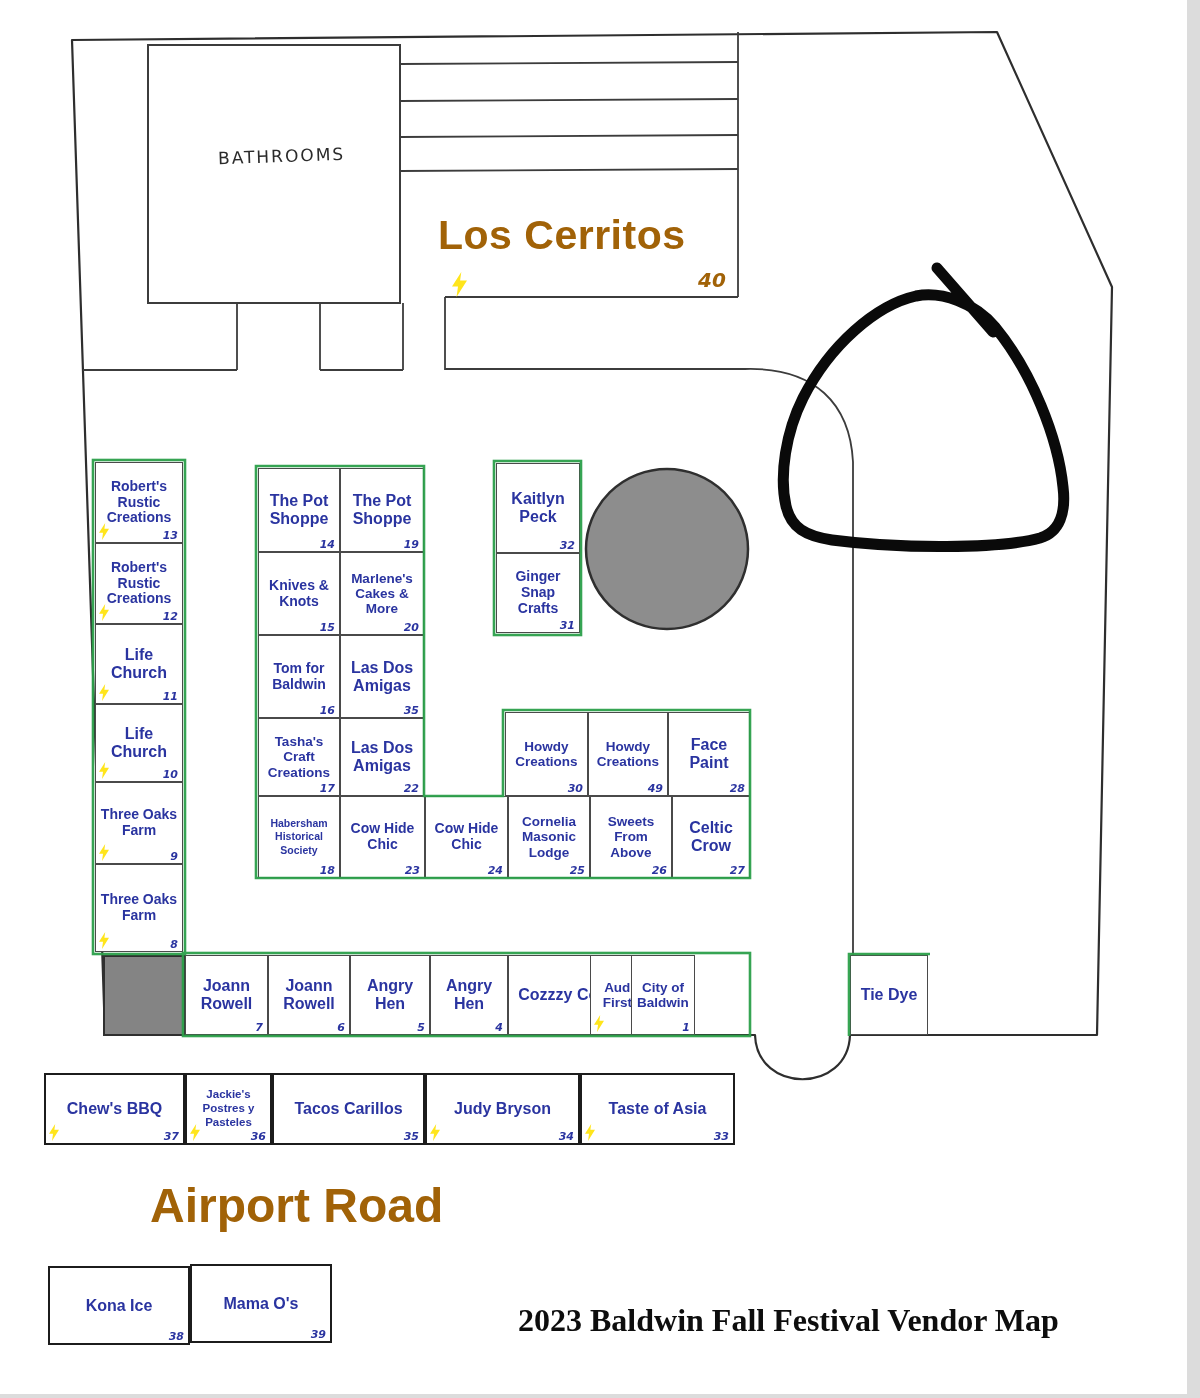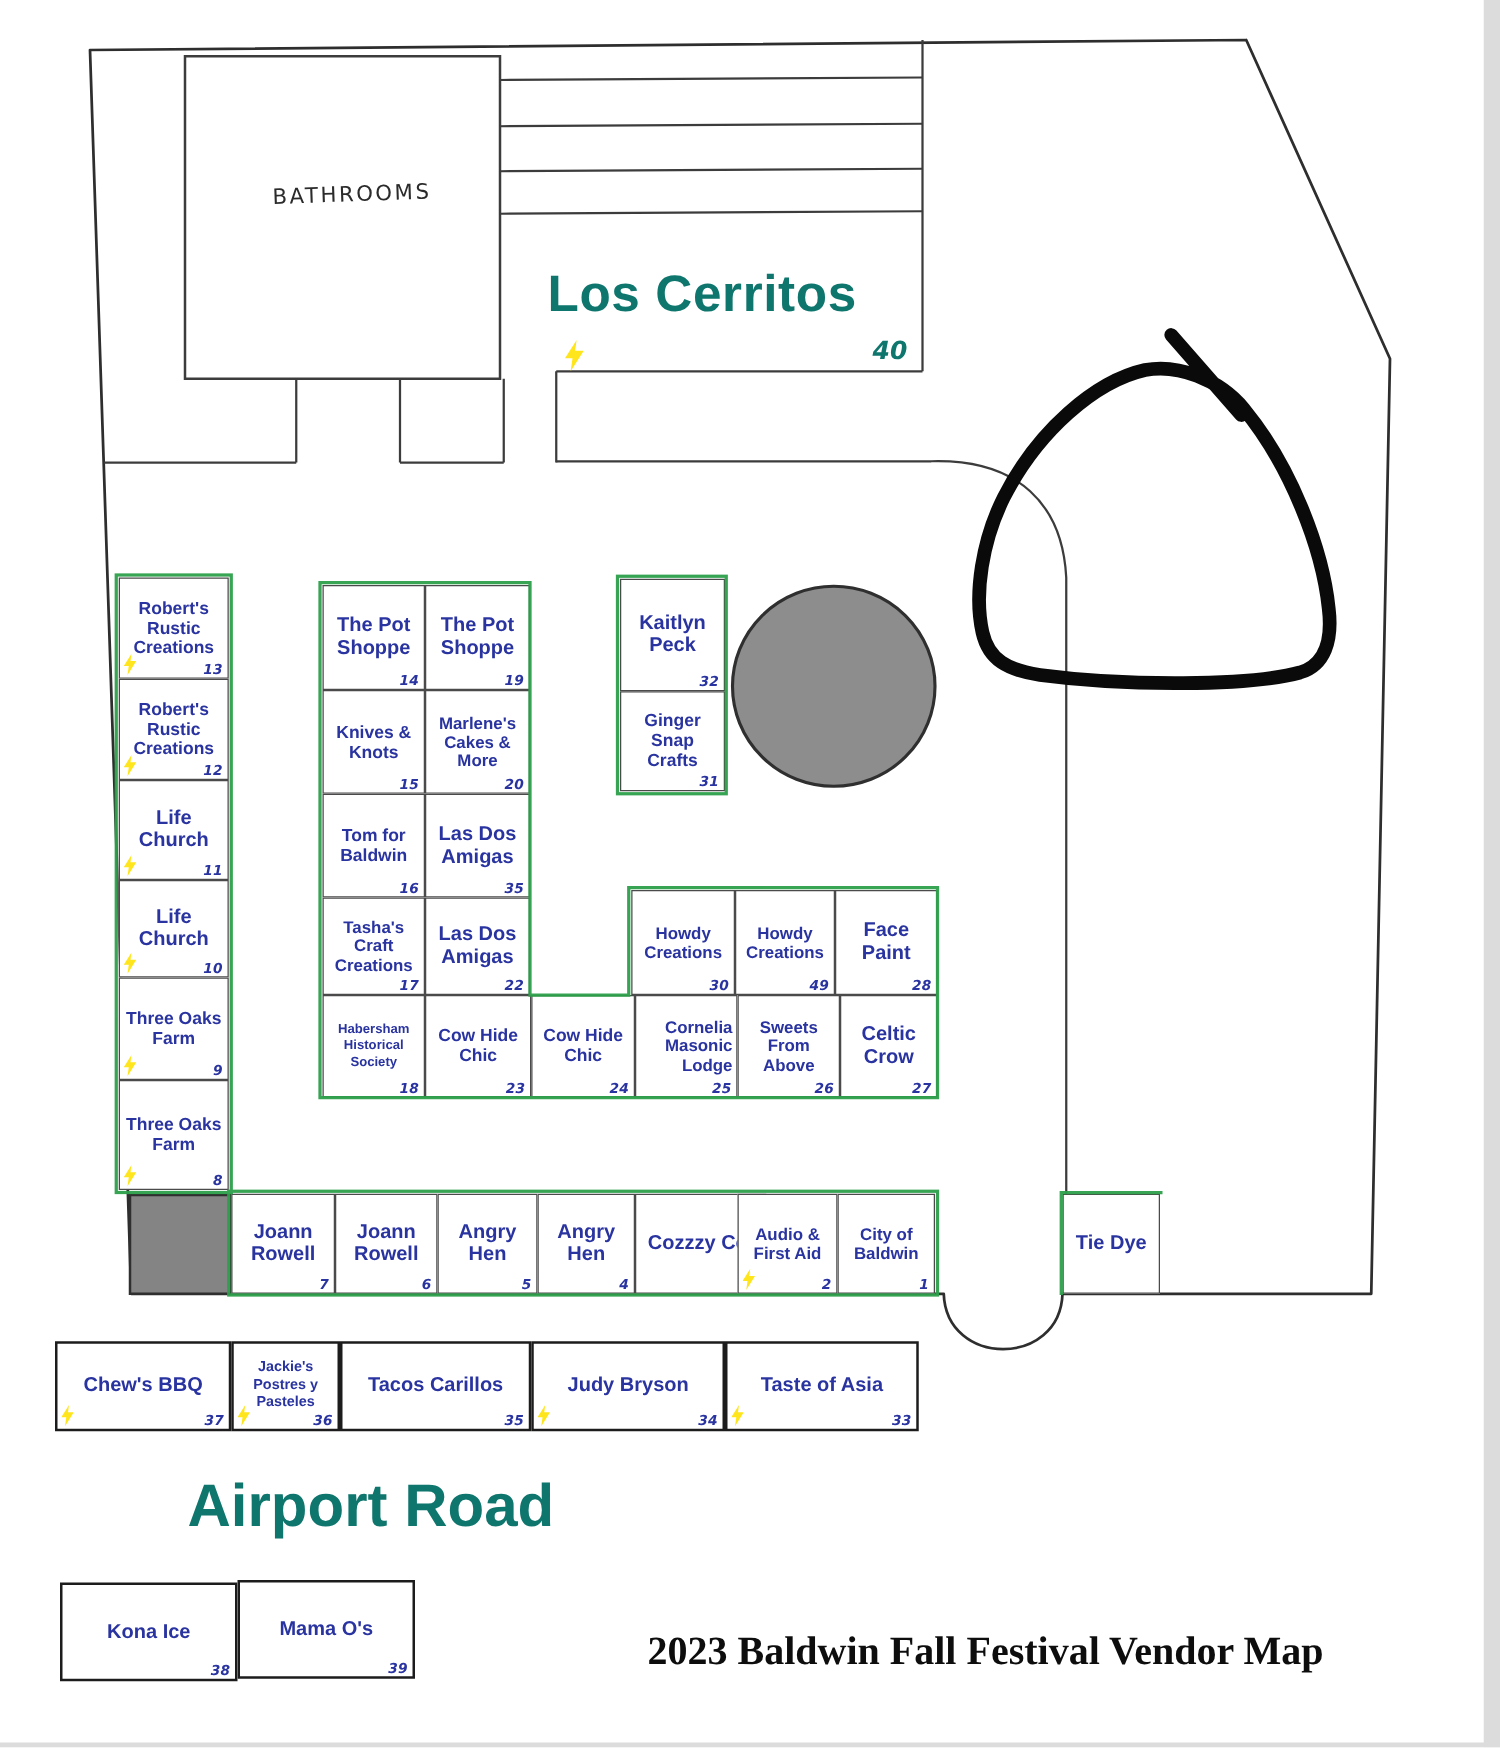--- a/index.html
+++ b/index.html
@@ -14,21 +14,21 @@
   .booth .bname{padding:1px 3px;line-height:1.12;font-size:14px;}
   .booth.big .bname{font-size:16px;}
   .booth.md .bname{font-size:13.5px;}
   .booth.sm .bname{font-size:10.5px;line-height:1.25;}
   .booth.sm2 .bname{font-size:11.5px;line-height:1.2;}
   .bnum{position:absolute;right:4px;bottom:0px;font-family:"DejaVu Sans",sans-serif;
         font-style:italic;font-weight:bold;font-size:11px;color:#2a34a0;}
   .bolt{position:absolute;left:3px;bottom:2px;width:10px;height:17px;background:#ffe51c;
         clip-path:polygon(62% 0,0 58%,40% 58%,30% 100%,100% 34%,54% 34%);}
   .blackbox{border:2.5px solid #1c1c1c;}
-  .label{position:absolute;z-index:4;color:#0f766e;font-weight:bold;}
+  .label{position:absolute;z-index:4;color:#a16207;font-weight:bold;}
   #bathrooms-label{color:#2b2b2b;font-weight:normal;font-size:17px;letter-spacing:2px;
         transform:rotate(-2deg);font-family:"DejaVu Sans",sans-serif;}
   #los-cerritos-label{font-size:41px;letter-spacing:0.5px;}
   #los-cerritos-num{font-family:"DejaVu Sans",sans-serif;font-style:italic;font-size:20px;}
   #airport-road-label{font-size:48px;}
   #map-title{color:#0d0d0d;font-family:"Liberation Serif",serif;font-size:32px;font-weight:bold;}
   .bolt-free{position:absolute;z-index:4;background:#ffe51c;
         clip-path:polygon(62% 0,0 58%,40% 58%,30% 100%,100% 34%,54% 34%);}
   .page-edge{position:absolute;z-index:8;background:#dcdcdc;}
 </style>
@@ -145,21 +145,21 @@
     <span class="bnum">18</span>
   </div>
   <div class="booth" style="left:340px;top:796px;width:85px;height:82px;">
     <span class="bname">Cow Hide Chic</span>
     <span class="bnum">23</span>
   </div>
   <div class="booth" style="left:425px;top:796px;width:83px;height:82px;">
     <span class="bname">Cow Hide Chic</span>
     <span class="bnum">24</span>
   </div>
-  <div class="booth md" style="left:508px;top:796px;width:82px;height:82px;text-align:right;">
+  <div class="booth md" style="left:508px;top:796px;width:82px;height:82px;">
     <span class="bname">Cornelia Masonic Lodge</span>
     <span class="bnum">25</span>
   </div>
   <div class="booth md" style="left:590px;top:796px;width:82px;height:82px;">
     <span class="bname">Sweets From Above</span>
     <span class="bnum">26</span>
   </div>
   <div class="booth big" style="left:672px;top:796px;width:78px;height:82px;text-align:center;">
     <span class="bname">Celtic Crow</span>
     <span class="bnum">27</span>
@@ -205,21 +205,21 @@
   </div>
   <div class="booth big" style="left:508px;top:955px;width:105px;height:80px;">
     <span class="bname">Cozzzy Co.</span>
     <span class="bnum">3</span>
   </div>
   <div class="booth md" style="left:590px;top:955px;width:80px;height:80px;">
     <span class="bname">Audio &amp; First Aid</span>
     <span class="bnum">2</span>
     <span class="bolt"></span>
   </div>
-  <div class="booth md" style="left:670px;top:955px;width:78px;height:80px;text-align:center;">
+  <div class="booth md" style="left:631px;top:955px;width:64px;height:80px;text-align:center;">
     <span class="bname">City of Baldwin</span>
     <span class="bnum">1</span>
   </div>
 
   <div class="booth big" style="left:850px;top:955px;width:78px;height:80px;">
     <span class="bname">Tie Dye</span>
   </div>
 
   <div class="booth big blackbox" style="left:44px;top:1073px;width:141px;height:72px;">
     <span class="bname">Chew's BBQ</span>

